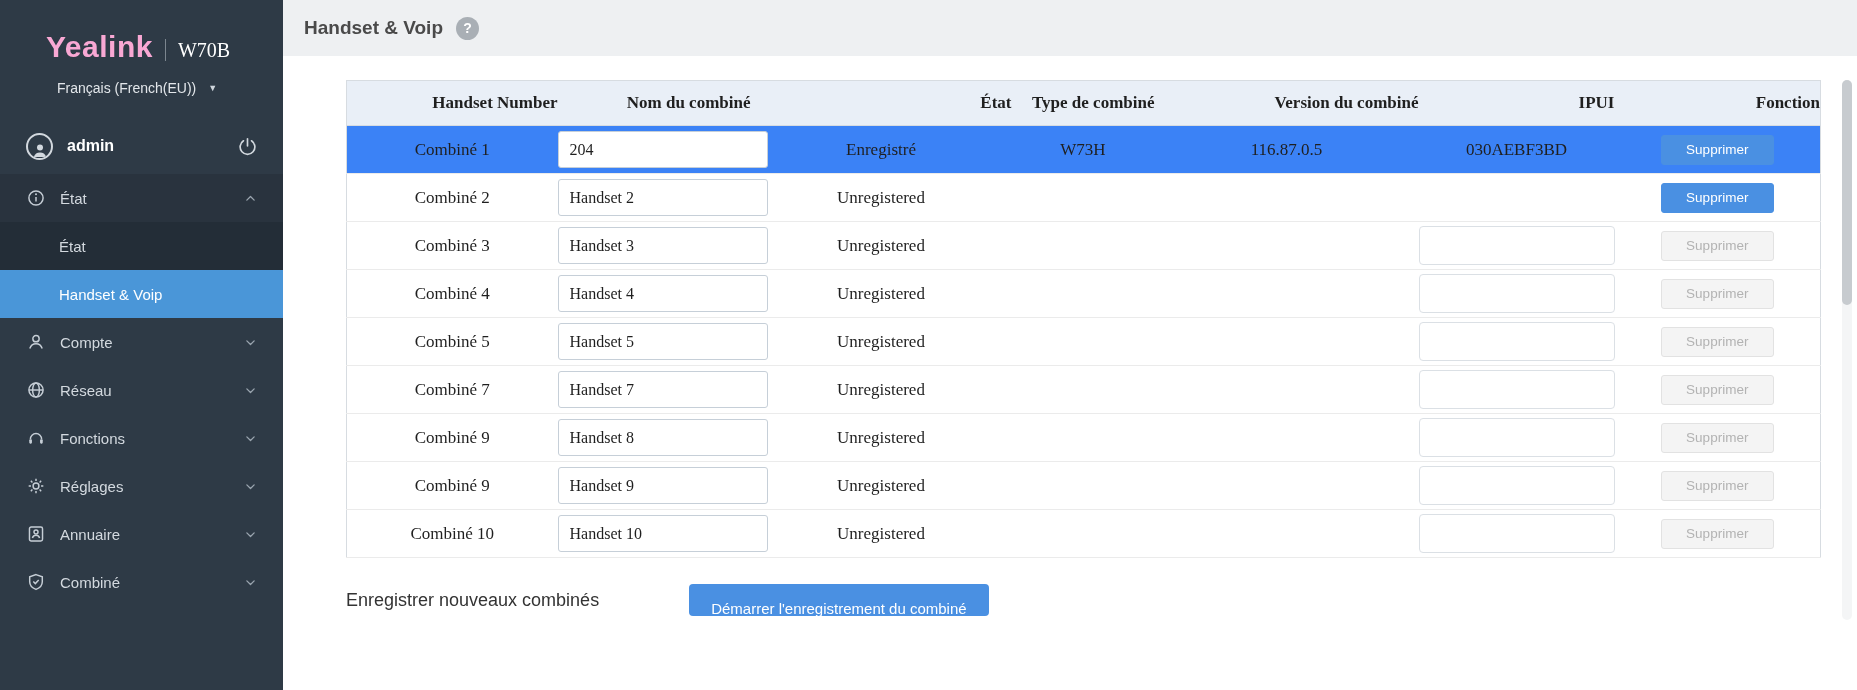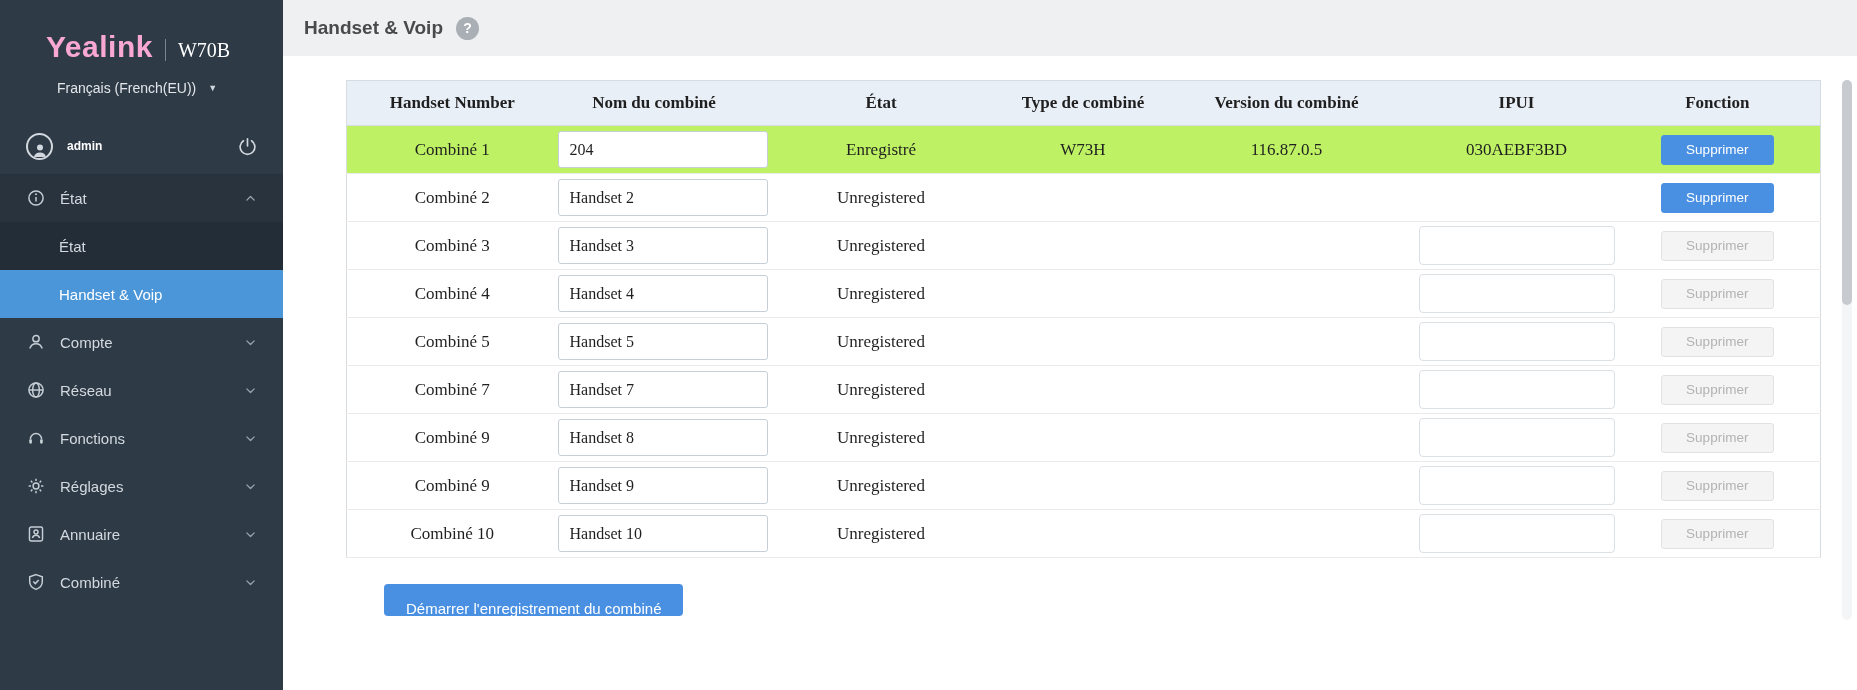--- a/index.html
+++ b/index.html
@@ -10,54 +10,54 @@
   
   .sidebar{width:283px;flex-shrink:0;background:#2e3a46;color:#d3d9df;position:relative;overflow:hidden}
   .logo-row{display:flex;align-items:center;padding:30px 0 0 46px}
   .brand{font-size:30px;font-weight:bold;color:#f9a8d4;letter-spacing:.5px}
   .logo-sep{width:1px;height:22px;background:#7c868f;margin:6px 12px 0 12px}
   .model{font-family:"Liberation Serif",serif;font-size:20px;color:#fff;margin-top:6px}
   .lang-row{display:flex;align-items:center;margin-top:16px;padding-left:57px;font-size:14px;color:#e2e6ea;cursor:pointer}
   .lang-caret{font-size:9px;margin-left:12px;color:#cfd6dd}
   .user-row{display:flex;align-items:center;margin-top:26px;height:48px;padding:0 26px}
   .avatar{width:27px;height:27px;border:2px solid #d2d8de;border-radius:50%;display:flex;align-items:flex-end;justify-content:center;overflow:hidden}
-  .user-name{margin-left:14px;font-size:12px;font-weight:bold;color:#fff}
+  .user-name{margin-left:14px;font-size:16px;font-weight:bold;color:#fff}
   .power{margin-left:auto;display:flex;cursor:pointer}
   .menu{margin-top:4px}
   .mi{display:flex;align-items:center;height:48px;padding:0 26px;font-size:15px;color:#d3d9df;cursor:pointer}
   .mi-icon{width:20px;display:flex;justify-content:center}
   .mi-label{margin-left:14px}
   .mi-chevron{margin-left:auto;display:flex}
   .mi.parent-open{background:#29333e}
   .mi.sub{background:#232d37;padding-left:59px}
   .mi.sub .mi-label{margin-left:0}
   .mi.selected{background:#4a96d8;color:#fff}
 
   
   .main{flex:1;position:relative;background:#fff;overflow:hidden}
   .topbar{height:56px;background:#eef0f2;display:flex;align-items:center;padding-left:21px}
   .page-title{font-size:19px;font-weight:bold;color:#4a4a4a}
   .help{width:23px;height:23px;border-radius:50%;background:#a9afb5;color:#fff;font-size:14px;font-weight:bold;display:flex;align-items:center;justify-content:center;margin-left:13px;cursor:pointer}
   .content{padding:24px 0 0 63px}
 
   table{border-collapse:collapse;table-layout:fixed;width:1474px;background:#fff;
         font-family:"Liberation Serif",serif;font-size:17px;color:#1f1f1f;border:1px solid #d7dce1}
-  th{height:45px;background:#e9eff7;font-weight:bold;font-size:17px;border-bottom:1px solid #d7dce1;text-align:center}
+  th{height:45px;background:#e9eff7;font-weight:bold;font-size:17px;border-bottom:1px solid #d7dce1;text-align:right}
   td{height:48px;text-align:center;border-bottom:1px solid #ebebeb}
-  tr.highlight td{background:#bef264}
+  tr.highlight td{background:#3b82f6}
   .name-input{width:210px;height:37px;border:1px solid #c6cfd8;border-radius:3px;padding:0 11px;
               font-family:"Liberation Serif",serif;font-size:16px;color:#1f1f1f;background:#fff}
   .ipui-input{width:196px;height:39px;border:1px solid #dbe0e5;border-radius:4px;background:#fff}
   .btn-delete{width:113px;height:30px;border-radius:3px;font-family:"Liberation Sans",sans-serif;font-size:13.5px;cursor:pointer}
   .btn-delete.enabled{background:#4a90e2;border:1px solid #4a90e2;color:#fff}
   .btn-delete.disabled{background:#f4f4f4;border:1px solid #e2e2e2;color:#b3b3b3;cursor:default}
 
   .footer-row{display:flex;align-items:center;margin-top:26px}
   .register-label{font-size:18px;color:#333}
-  .register-btn{margin-left:38px;height:28px;padding:16px 22px;background:#4a90e2;color:#fff;border:none;border-radius:4px;font-size:15px;cursor:pointer}
+  .register-btn{margin-left:90px;height:28px;padding:16px 22px;background:#4a90e2;color:#fff;border:none;border-radius:4px;font-size:15px;cursor:pointer}
 
   .scrollbar{position:absolute;top:80px;right:5px;width:10px;height:540px;background:#f4f5f6;border-radius:5px}
   .scroll-thumb{width:10px;height:225px;background:#c7cbcf;border-radius:5px}
 </style>
 </head>
 <body>
 
 <div class="app">
 
   <aside class="sidebar">
@@ -318,20 +318,21 @@
               <td>Unregistered</td>
               <td></td>
               <td></td>
               <td><input class="ipui-input" style=""></td>
               <td><button class="btn-delete disabled" disabled="">Supprimer</button></td>
             </tr>
           </tbody>
       </table>
 
       <div class="footer-row">
+        <span class="register-label">Enregistrer nouveaux combinés</span>
         <button class="register-btn">Démarrer l'enregistrement du combiné</button>
       </div>
     </div>
 
     <div class="scrollbar">
       <div class="scroll-thumb"></div>
     </div>
   </main>
 
 </div>

